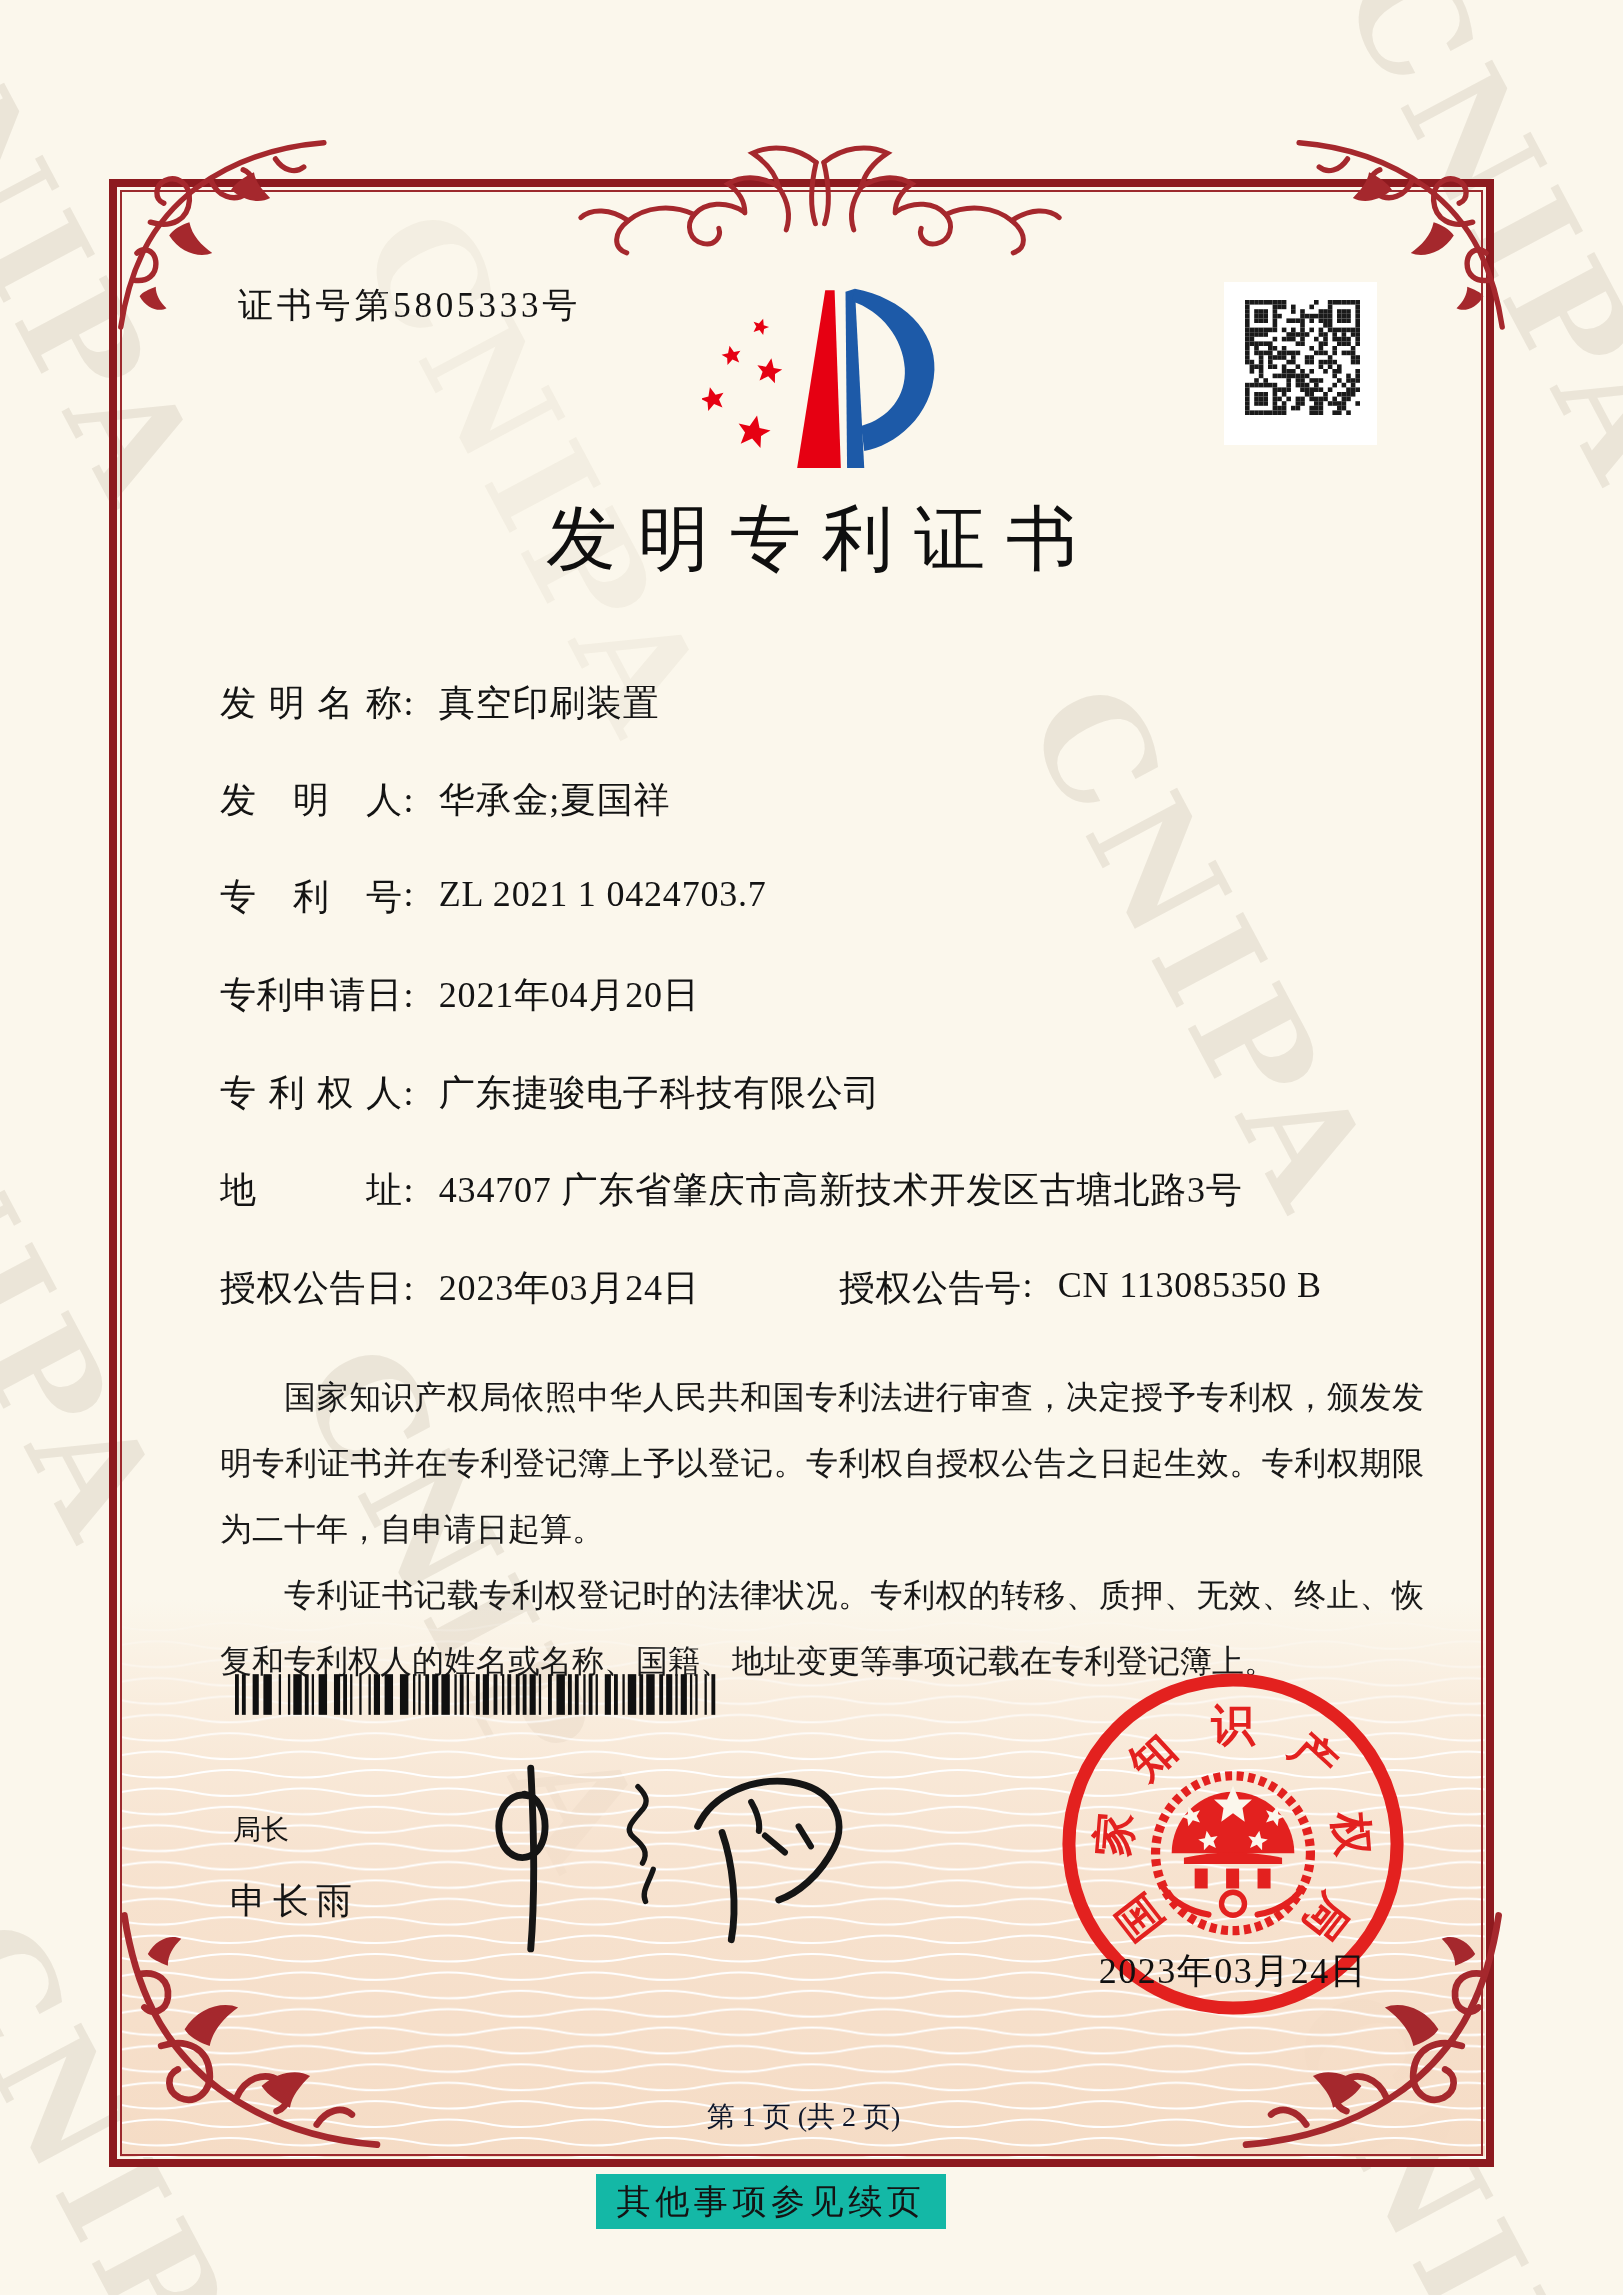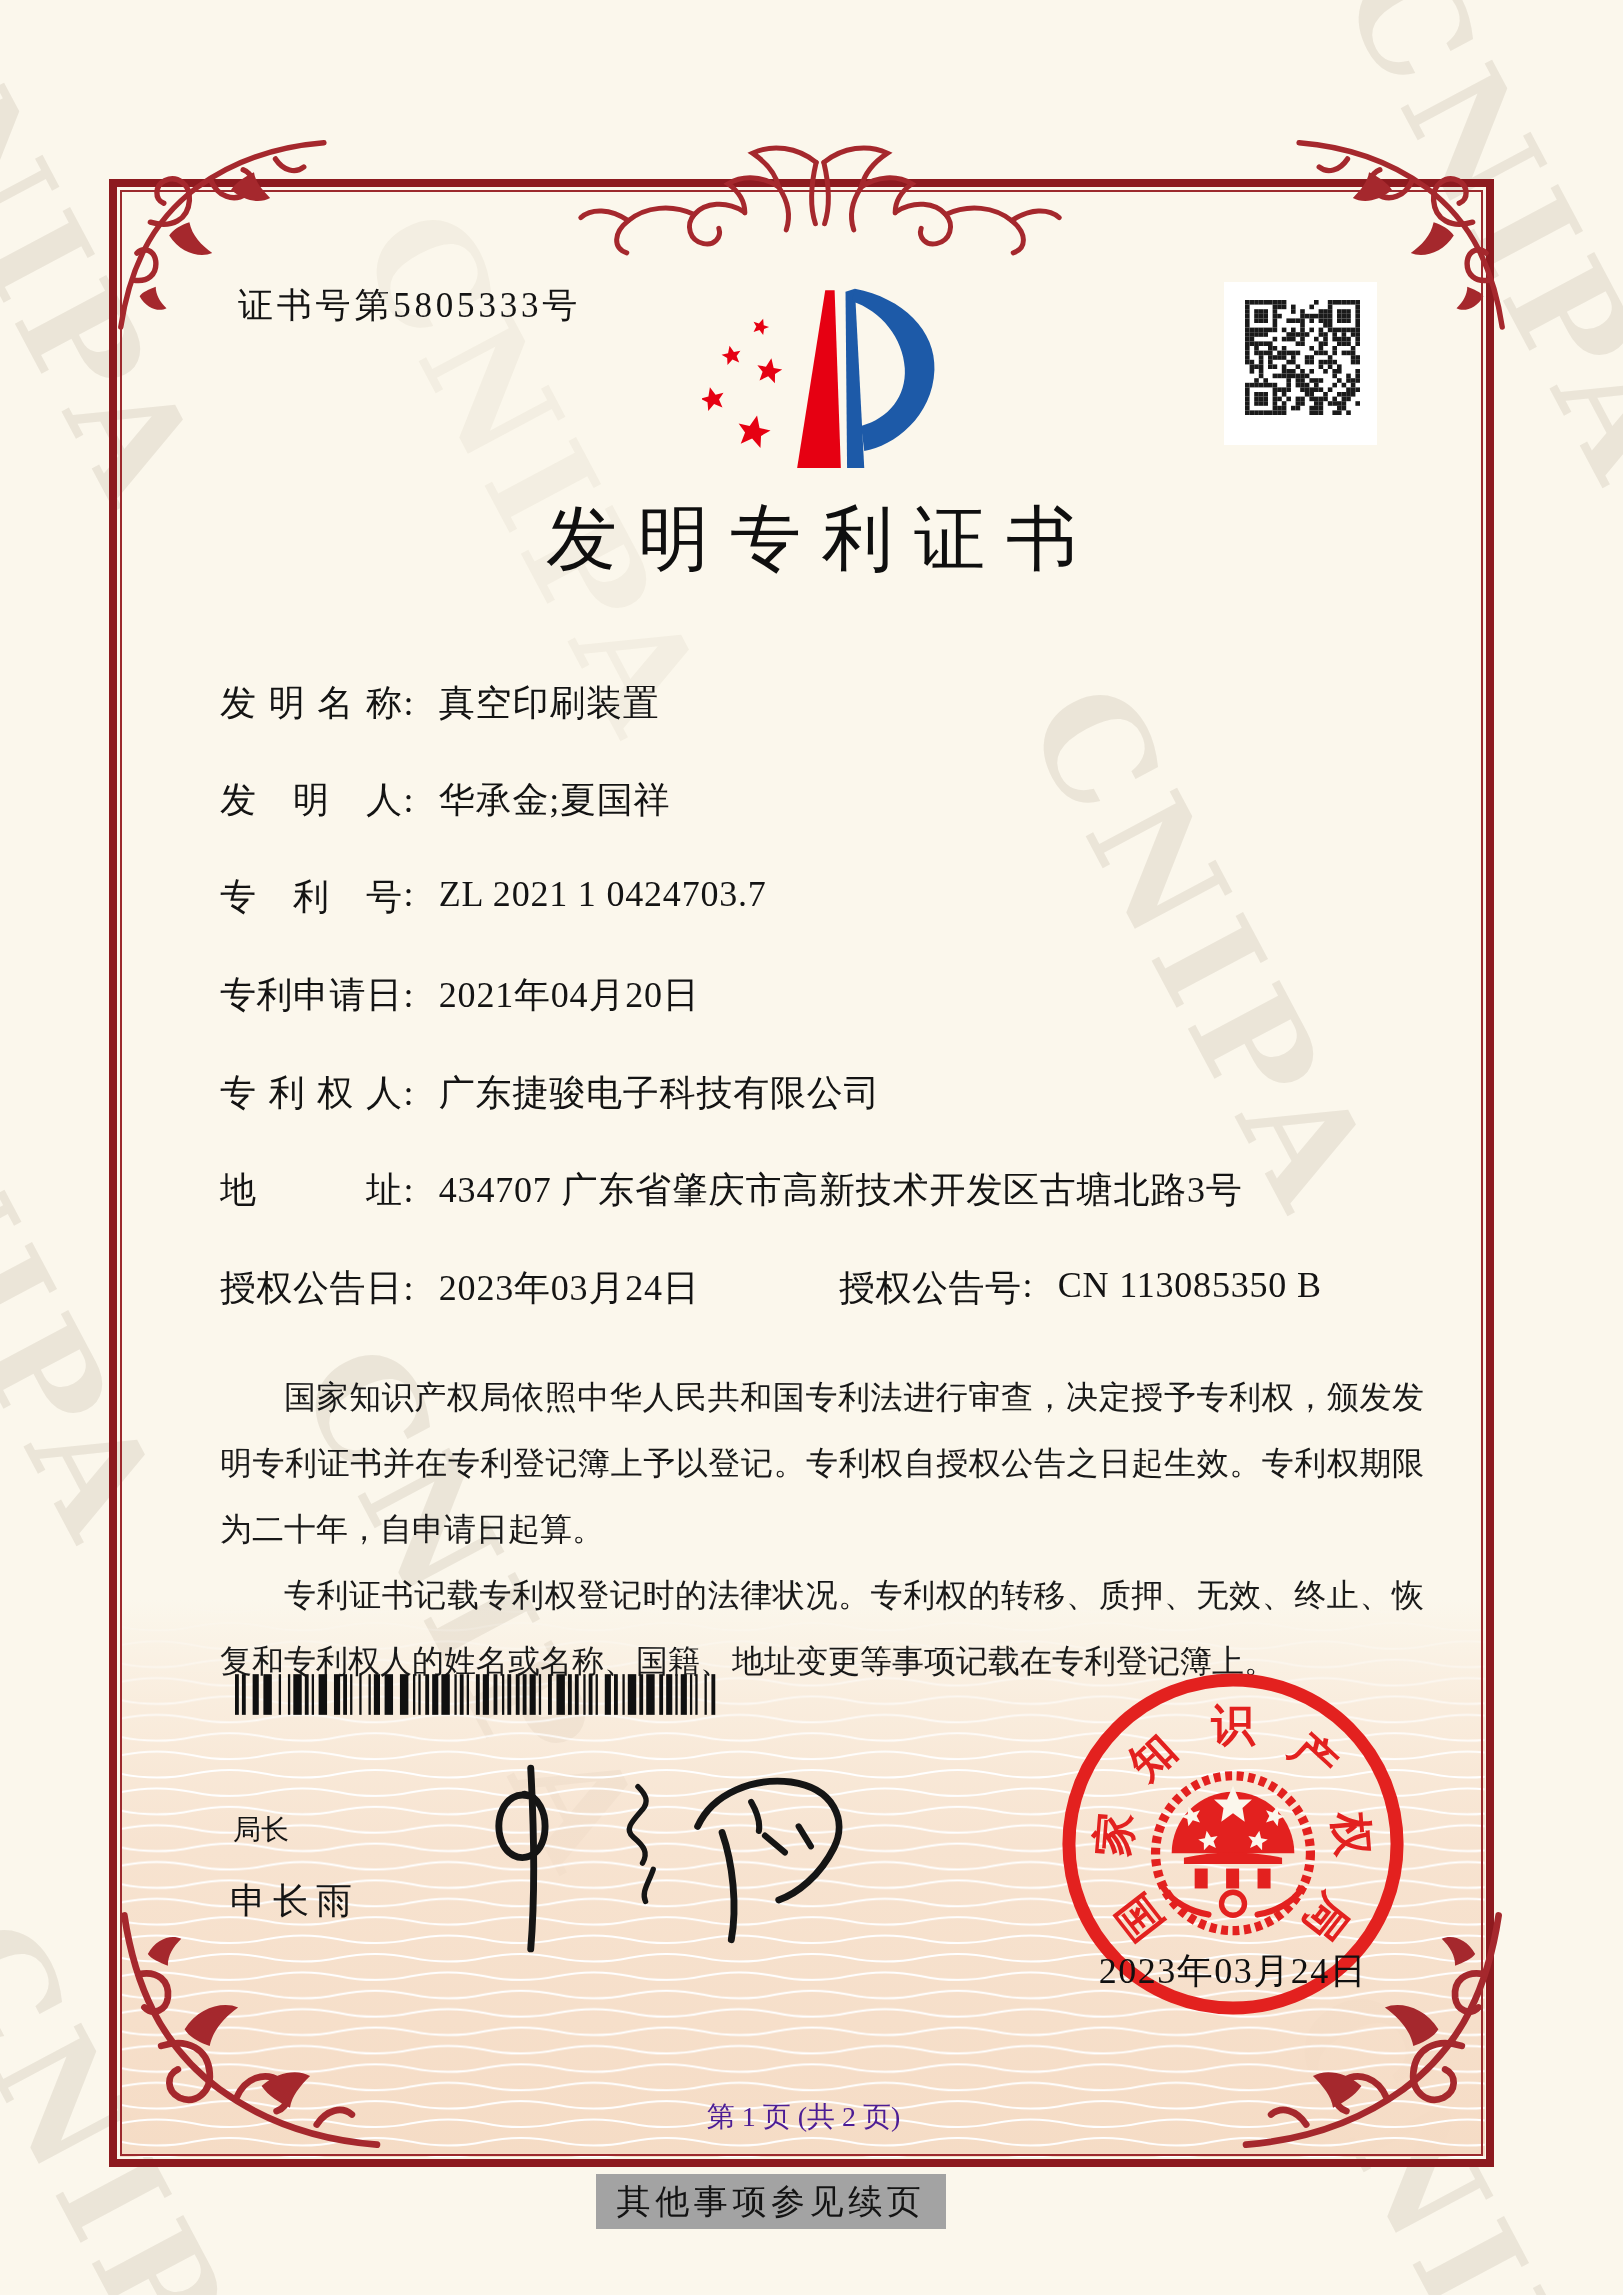--- a/index.html
+++ b/index.html
@@ -82,23 +82,23 @@
 
   
   .seal{position:absolute;left:1049px;top:1660px;z-index:5;}
   .seal text{font-size:57px;font-weight:bold;fill:#E3211F;
     font-family:"Liberation Serif","DejaVu Serif",serif;}
   .seal-date{position:absolute;left:1049px;top:1947px;width:368px;text-align:center;
     font-size:36px;letter-spacing:1.5px;z-index:6;color:#101010;}
 
   
   .page-info{position:absolute;left:0;top:2098px;width:1607px;text-align:center;
-    font-size:28px;z-index:4;color:#4c1d95;}
+    font-size:28px;z-index:4;color:#0f172a;}
   .cont-note{position:absolute;left:596px;top:2174px;width:350px;height:55px;
-    background:#a3a3a3;text-align:center;line-height:55px;font-size:34px;
+    background:#14b8a6;text-align:center;line-height:55px;font-size:34px;
     letter-spacing:4.6px;z-index:4;}
 </style>
 </head>
 <body>
 
 <div class="page">
 
   <span class="wm" style="left:-31px;top:-46px;">CNIPA</span>
   <span class="wm" style="left:1457px;top:-69px;">CNIPA</span>
   <span class="wm" style="left:475px;top:184px;color:rgba(173,162,140,0.10);">CNIPA</span>

